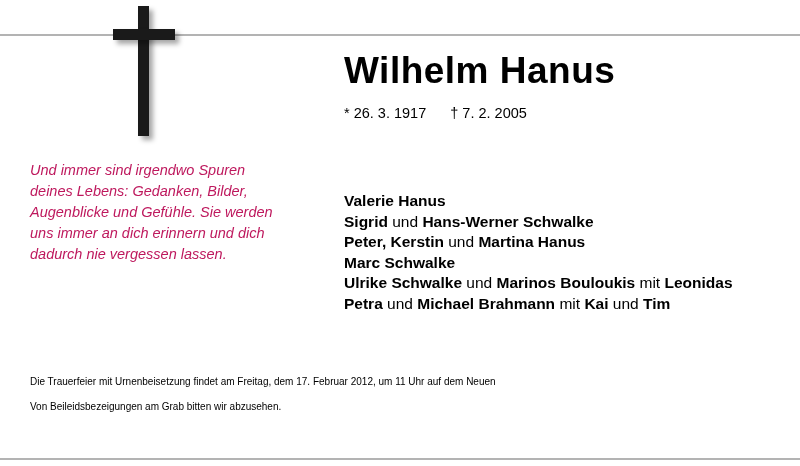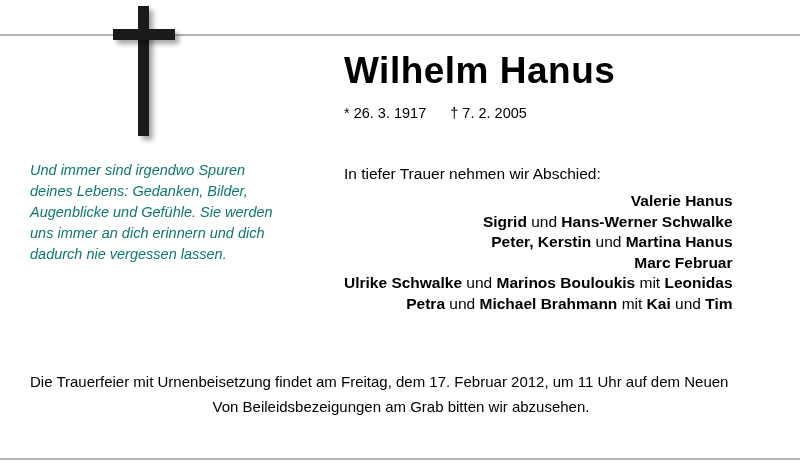--- a/index.html
+++ b/index.html
@@ -92,64 +92,62 @@
 
   
   .verse {
     position: absolute;
     left: 30px;
     top: 160px;
     width: 250px;
     font-size: 14.5px;
     font-style: italic;
     line-height: 21px;
-    color: #0f766e;
+    color: #be185d;
   }
 
   
   .mourn-intro {
     position: absolute;
     left: 344px;
     top: 165px;
     font-size: 15.5px;
     color: #000;
     white-space: nowrap;
   }
   .family {
     position: absolute;
     left: 344px;
     top: 191px;
     font-size: 15.5px;
     line-height: 20.6px;
     color: #000;
-    text-align: right;
   }
   .family .ln {
     white-space: nowrap;
   }
   .family b {
     font-weight: bold;
   }
 
   
   .footer {
     position: absolute;
     left: 30px;
     top: 371px;
     width: 742px;
-    font-size: 15px;
+    font-size: 10px;
     line-height: 22px;
     color: #000;
   }
   .footer p {
     margin: 0;
   }
   .footer p.second {
     margin-top: 3px;
-    text-align: center;
   }
 </style>
 </head>
 <body>
 
 <div class="page">
 
   <div class="rule-top"></div>
 
   <div class="cross-wrap">
@@ -158,27 +156,26 @@
   </div>
 
   <div class="name">Wilhelm Hanus</div>
 
   <div class="dates">
     <span>* 26. 3. 1917</span><span class="gap"></span><span>† 7. 2. 2005</span>
   </div>
 
   <div class="verse">Und immer sind irgendwo Spuren deines Lebens: Gedanken, Bilder, Augenblicke und Gefühle. Sie werden uns immer an dich erinnern und dich dadurch nie vergessen lassen.</div>
 
-  <div class="mourn-intro">In tiefer Trauer nehmen wir Abschied:</div>
 
   <div class="family">
     <div class="ln"><b>Valerie Hanus</b></div>
     <div class="ln"><b>Sigrid <span style="font-weight:400">und</span> Hans-Werner Schwalke</b></div>
     <div class="ln"><b>Peter, Kerstin <span style="font-weight:400">und</span> Martina Hanus</b></div>
-    <div class="ln"><b>Marc Februar</b></div>
+    <div class="ln"><b>Marc Schwalke</b></div>
     <div class="ln"><b>Ulrike Schwalke <span style="font-weight:400">und</span> Marinos Bouloukis <span style="font-weight:400">mit</span> Leonidas</b></div>
     <div class="ln"><b>Petra <span style="font-weight:400">und</span> Michael Brahmann <span style="font-weight:400">mit</span> Kai <span style="font-weight:400">und</span> Tim</b></div>
   </div>
 
   <div class="footer">
     <p>Die Trauerfeier mit Urnenbeisetzung findet am Freitag, dem 17. Februar 2012, um 11 Uhr auf dem Neuen</p>
     <p class="second">Von Beileidsbezeigungen am Grab bitten wir abzusehen.</p>
   </div>
 
   <div class="rule-bottom"></div>

